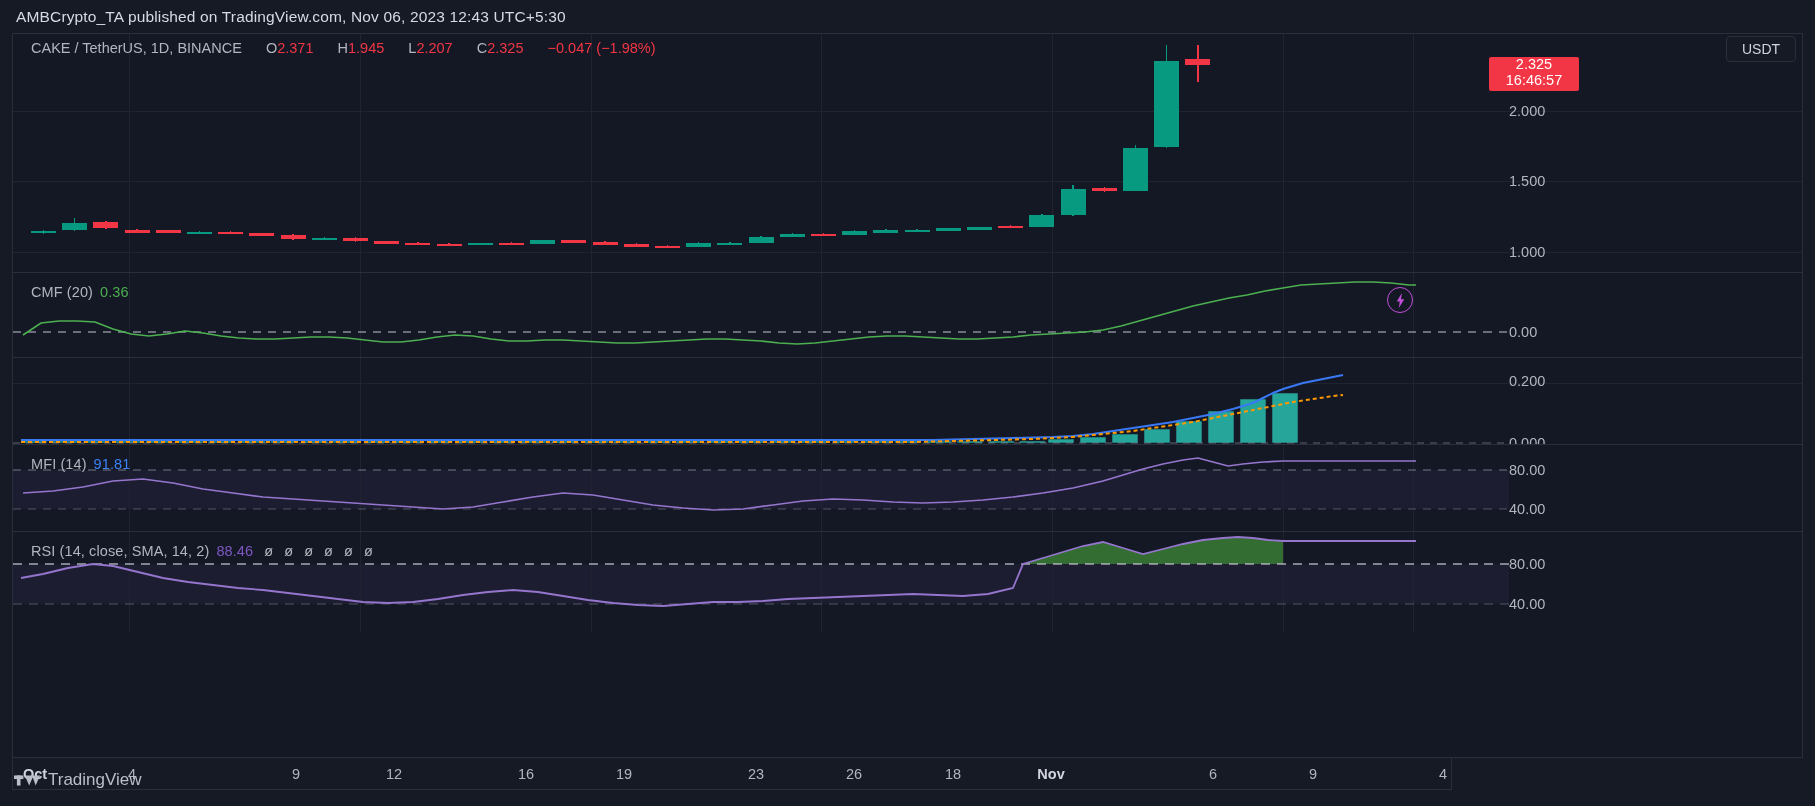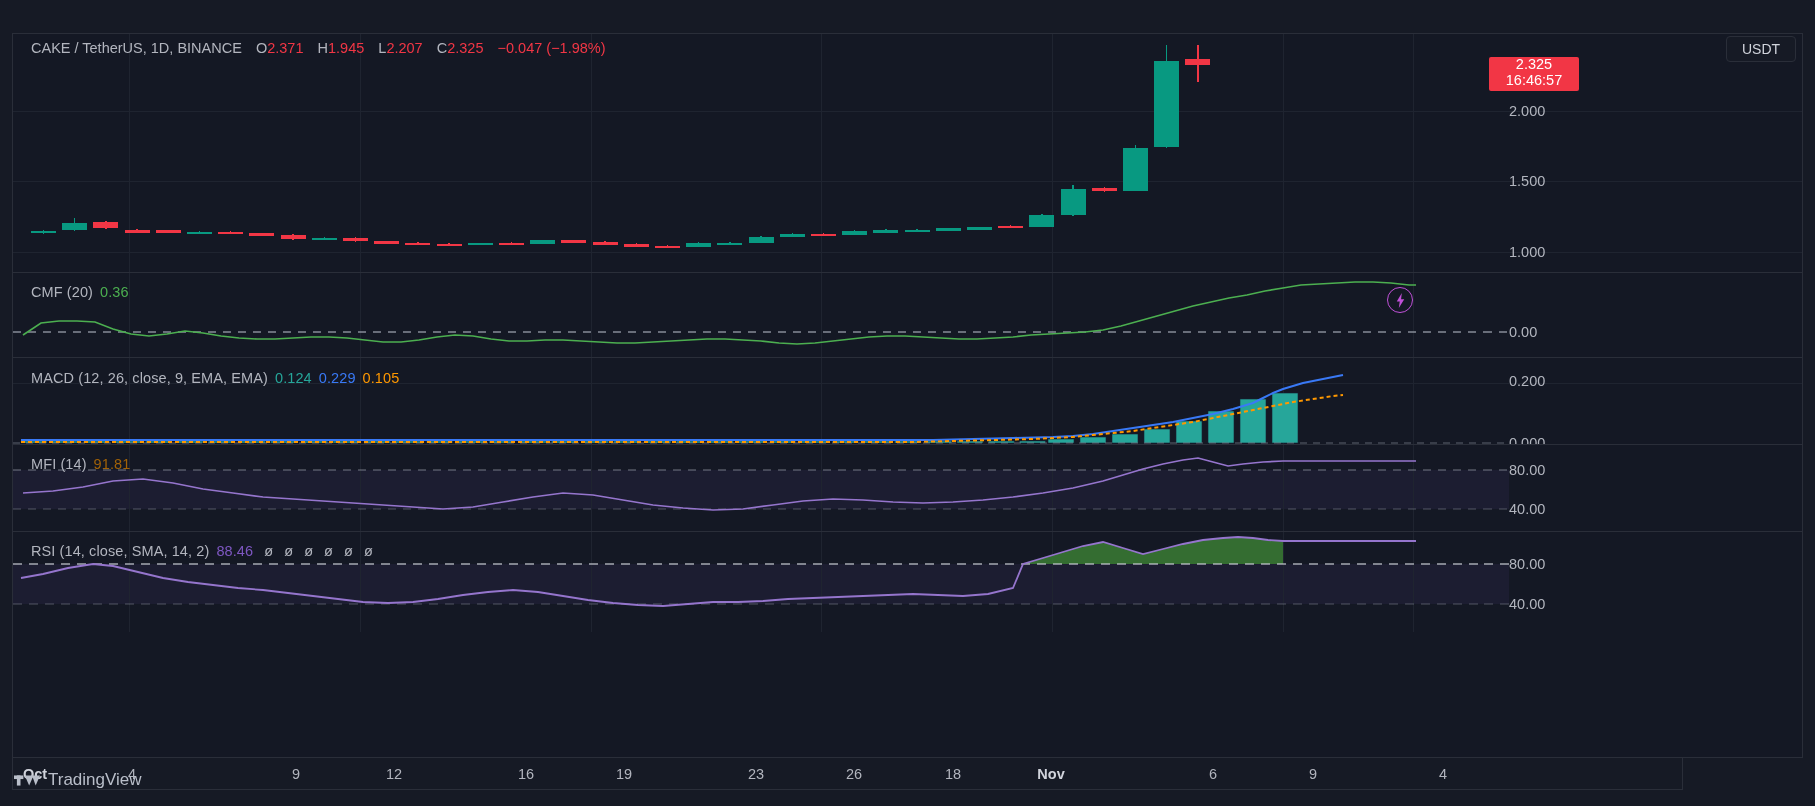--- a/index.html
+++ b/index.html
@@ -39,49 +39,49 @@
   .hgrid{ position:absolute; left:0; right:0; height:1px; background:#1f2430; }
 
   
   .axis-label{
     position:absolute; left:1496px; font-size:14.5px; color:#b2b5be;
     white-space:nowrap; transform:translateY(-50%);
   }
 
   
   .time-axis{
-    position:absolute; left:12px; top:758px; width:1671px; height:32px;
+    position:absolute; left:12px; top:758px; width:1440px; height:32px;
     border-left:1px solid #2a2e39; border-right:1px solid #2a2e39;
     border-bottom:1px solid #2a2e39;
     background:#161a25;
   }
   .time-tick{
     position:absolute; top:8px; font-size:14.5px; color:#b2b5be;
     transform:translateX(-50%); white-space:nowrap;
   }
   .time-tick.bold{ color:#d1d4dc; font-weight:bold; }
 
   
   .legend{
     position:absolute; font-size:14.5px; color:#b2b5be; white-space:nowrap;
     z-index:6; letter-spacing:.1px;
   }
   .legend .v{ margin-left:7px; }
   .g{ color:#26a69a; }  .green{ color:#4caf50; }
   .blue{ color:#3979f6; } .orange{ color:#ff9800; }
-  .purple{ color:#a16207; } .rsiv{ color:#7e57c2; }
+  .purple{ color:#3b82f6; } .rsiv{ color:#7e57c2; }
   .red{ color:#f23645; }
   .nul{ color:#b2b5be; margin-left:11px; }
 
   .sym-legend{
     position:absolute; left:18px; top:6px; font-size:14.5px; color:#d1d4dc;
     white-space:nowrap; z-index:7;
   }
   .sym-legend .lbl{ color:#b2b5be; }
-  .sym-legend .ohlc{ margin-left:10px; }
+  .sym-legend .ohlc{ margin-left:20px; }
 
   
   .usdt{
     position:absolute; left:1726px; top:36px; width:70px; height:26px;
     border:1px solid #2a2e39; border-radius:4px; background:#161a25;
     color:#d1d4dc; font-size:14px; display:flex; align-items:center;
     justify-content:center; z-index:9;
   }
   
   .pricetag{
@@ -113,20 +113,21 @@
   }
 
   svg.ov{ position:absolute; left:0; top:0; overflow:visible; }
   .rsi-band{ position:absolute; left:0; width:1471px; background:#7e57c215; }
 </style>
 </head>
 <body>
 
 <div id="root">
 
+  <div class="attribution">AMBCrypto_TA published on TradingView.com, Nov 06, 2023 12:43 UTC+5:30</div>
 
   <div class="chart-frame">
 
     <div class="sym-legend">
       <span class="lbl">CAKE / TetherUS, 1D, BINANCE</span>
       <span class="ohlc"><span class="lbl">O</span><span class="red">2.371</span></span>
       <span class="ohlc"><span class="lbl">H</span><span class="red">1.945</span></span>
       <span class="ohlc"><span class="lbl">L</span><span class="red">2.207</span></span>
       <span class="ohlc"><span class="lbl">C</span><span class="red">2.325</span></span>
       <span class="ohlc red">−0.047 (−1.98%)</span>
@@ -254,23 +255,20 @@
       <div class="rightgutter">
         <svg class="ov" width="319" height="84">
           <line x1="0" y1="59" x2="25" y2="59" stroke="#9aa0ac" stroke-width="1.3" stroke-dasharray="8 7" opacity="0.85"></line>
         </svg>
       </div>
       <div class="axis-label" style="top:59px">0.00</div>
     </div>
     <div class="pane-sep" style="top:323px"></div>
 
     <div class="pane pane-macd">
-      <div class="legend" style="left:18px; top:12px">
-        <span>MACD (12, 26, close, 9, EMA, EMA)</span><span class="v g">0.124</span><span class="v blue">0.229</span><span class="v orange">0.105</span>
-      </div>
       <div class="plot">
         <div class="vgrid" style="left:116px"></div>
         <div class="vgrid" style="left:347px"></div>
         <div class="vgrid" style="left:578px"></div>
         <div class="vgrid" style="left:808px"></div>
         <div class="vgrid" style="left:1039px"></div>
         <div class="vgrid" style="left:1270px"></div>
         <div class="vgrid" style="left:1400px"></div>
         <div class="hgrid" style="top:25px"></div>
         <svg class="ov" width="1471" height="86">

